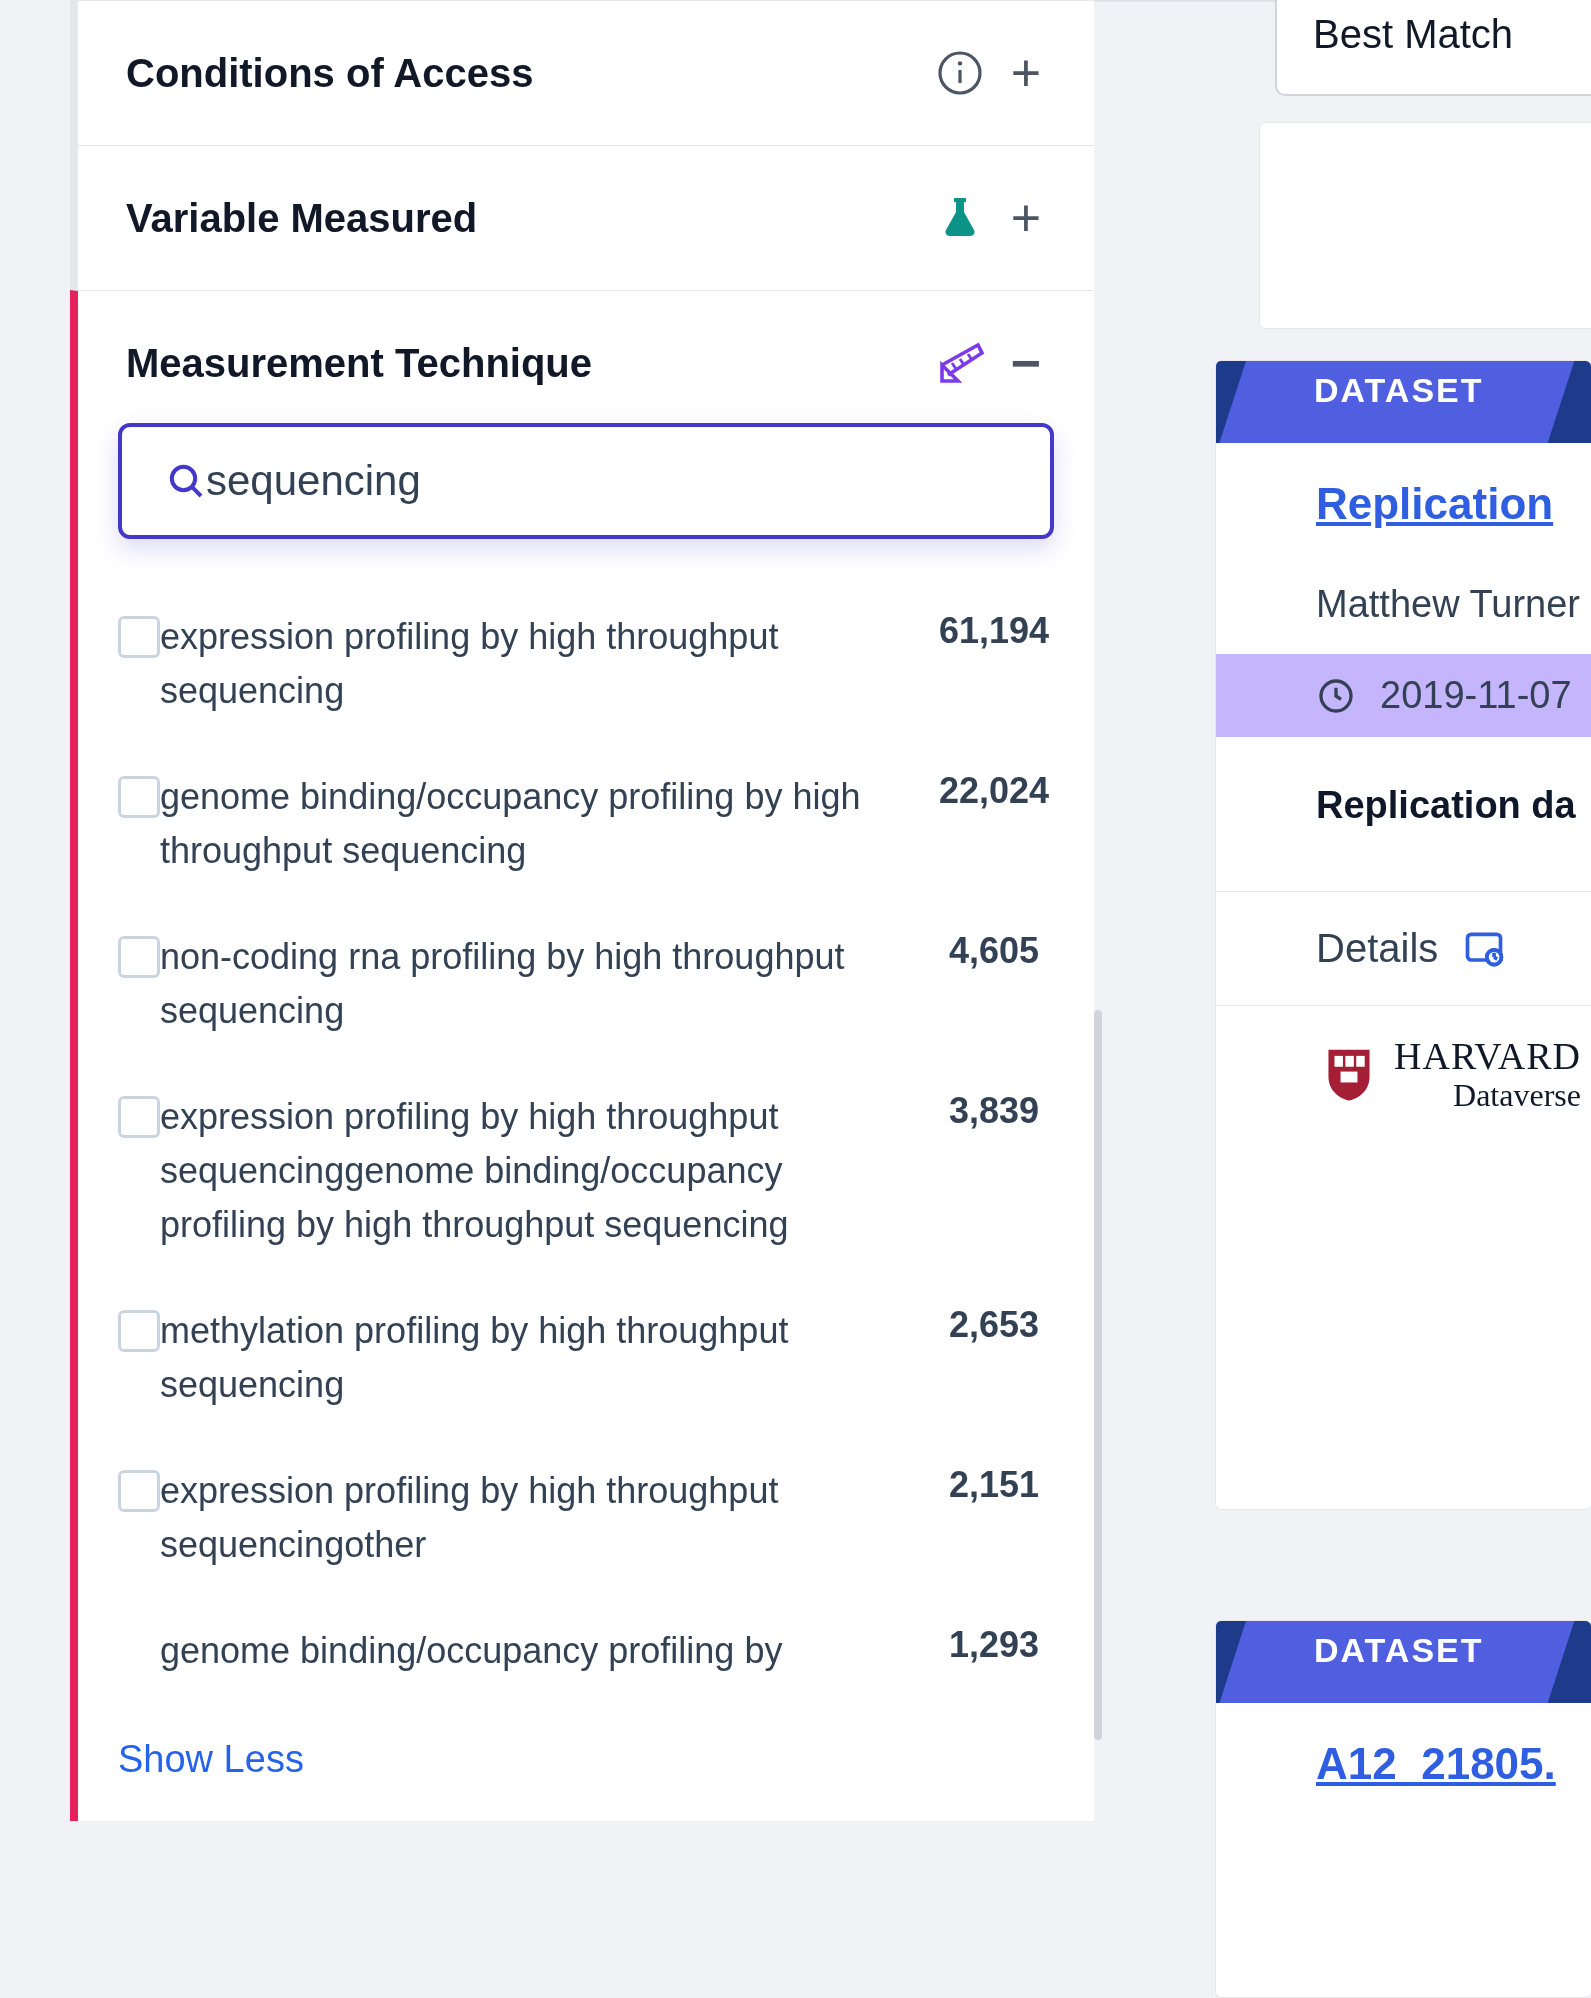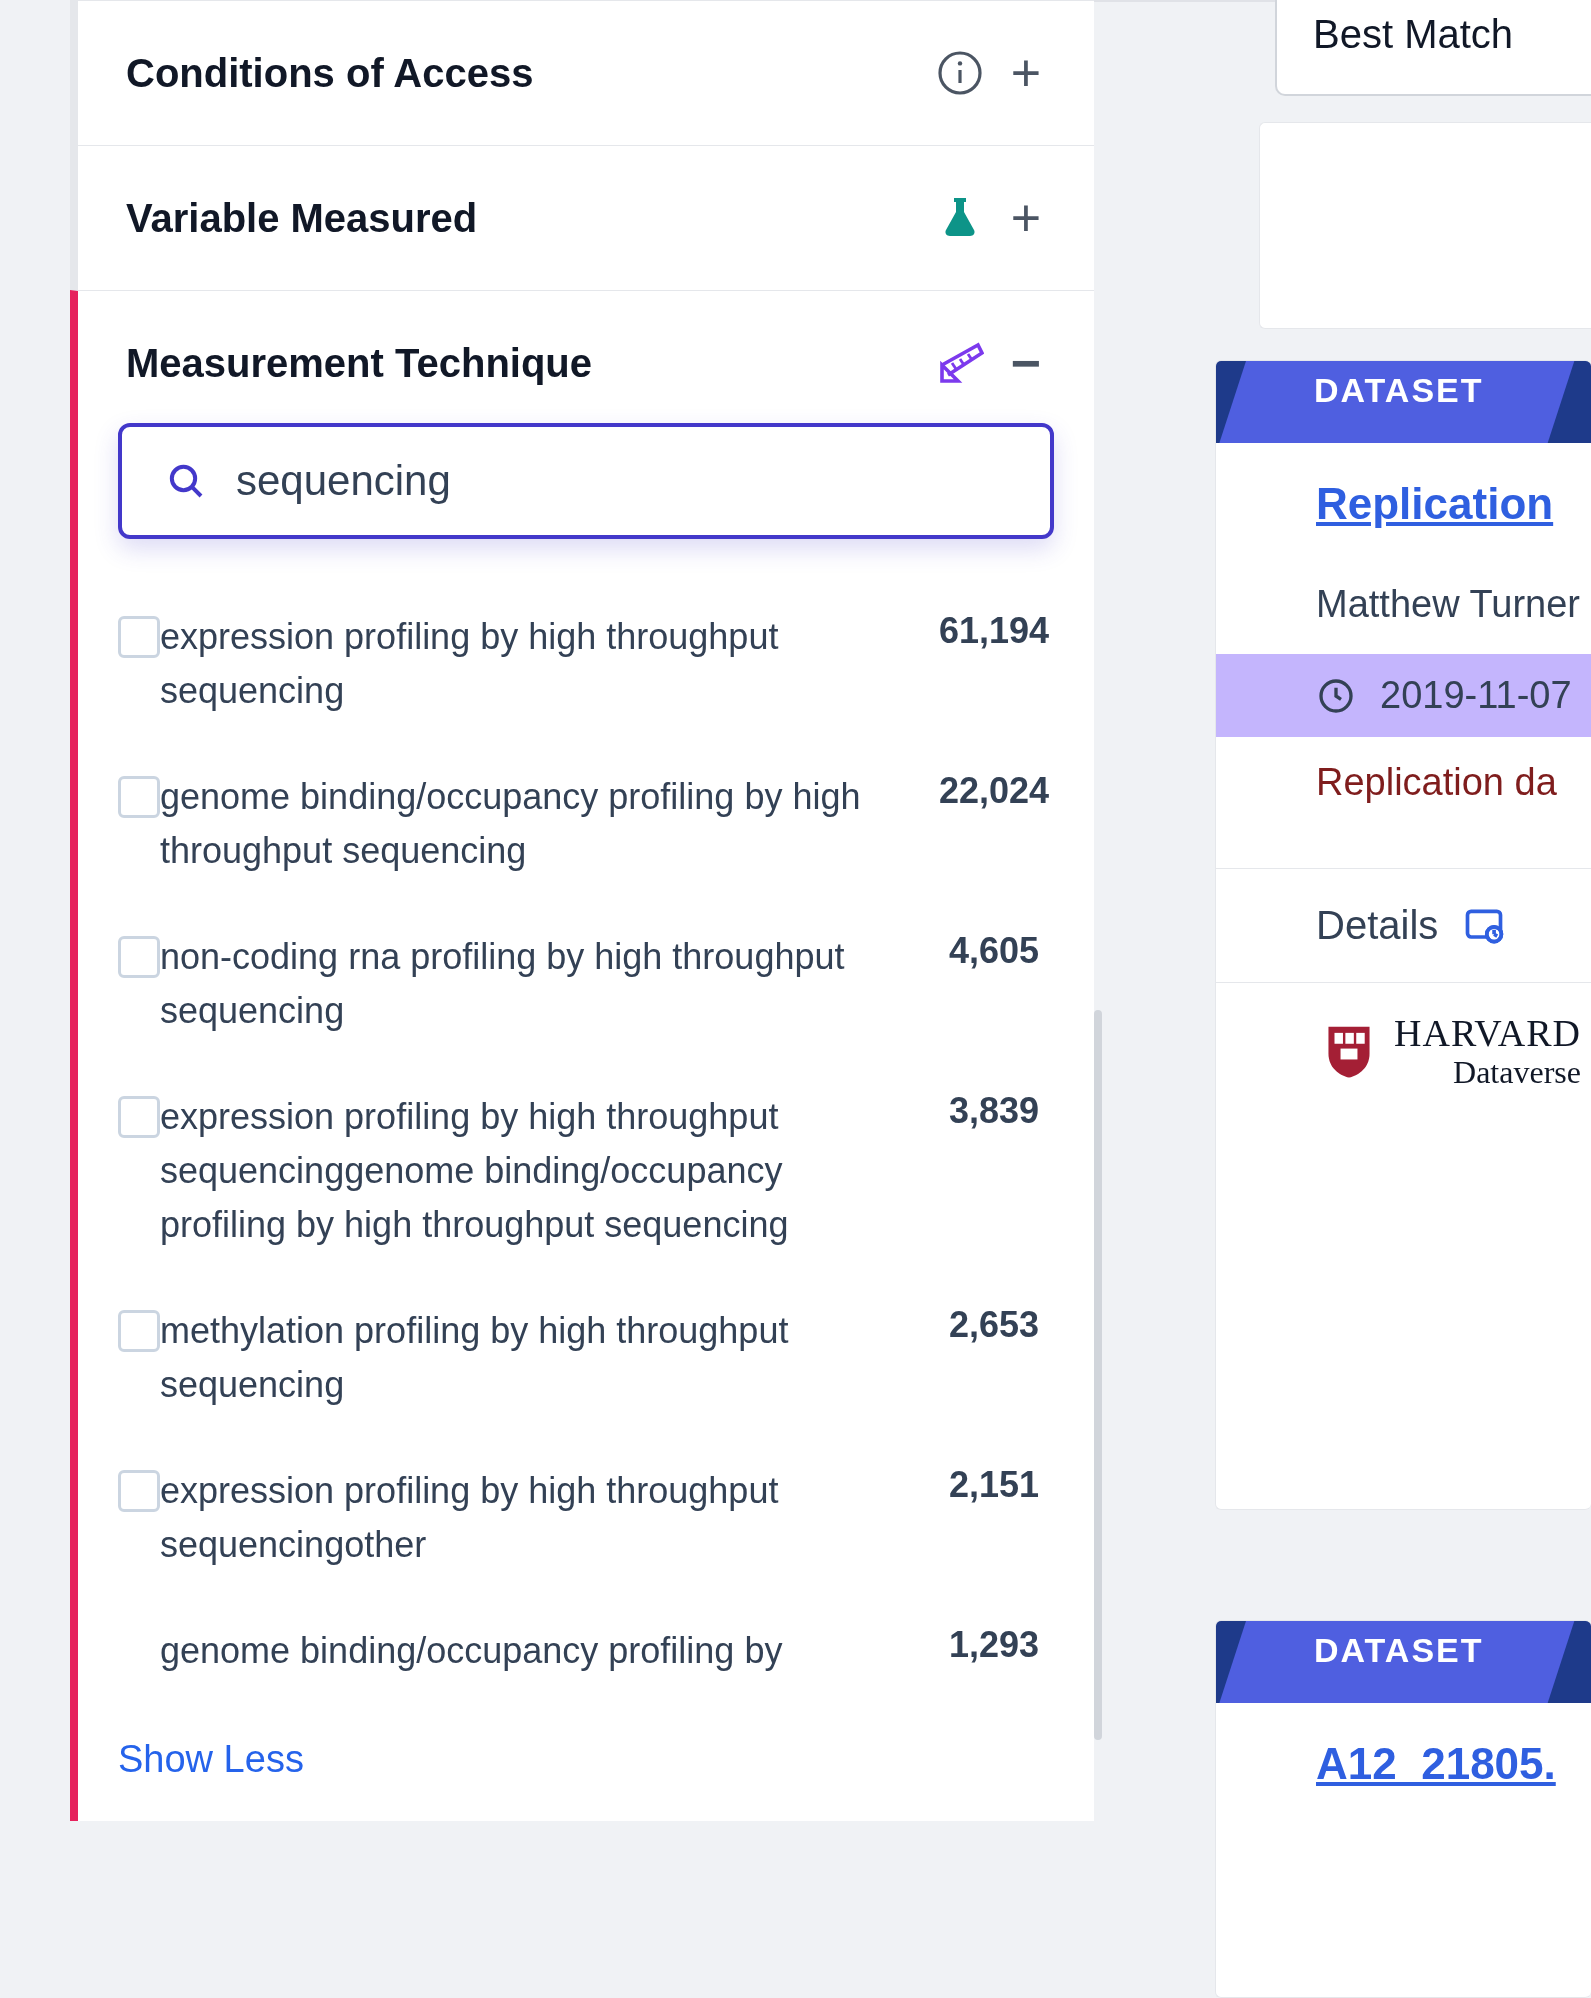--- a/index.html
+++ b/index.html
@@ -59,21 +59,20 @@
   .filter-body {
     padding: 0 40px 0 40px;
   }
 
   .search-wrap {
     margin: 0 0 45px 0;
   }
   .search-box {
     display: flex;
     align-items: center;
-    gap: 30px;
     border: 4px solid #4338ca;
     border-radius: 12px;
     padding: 30px 44px;
     box-shadow: 0 10px 24px rgba(67,56,202,.18);
     background: #ffffff;
   }
   .search-box svg { width: 40px; height: 40px; display: block; flex: 0 0 auto; }
   .search-input {
     border: none;
     outline: none;
@@ -237,23 +236,24 @@
     margin-left: -100px;
     display: flex;
     align-items: center;
     gap: 24px;
     font-size: 38px;
     color: #334155;
   }
   .meta-row svg { width: 40px; height: 40px; display:block; }
   .desc {
     font-size: 38px;
-    color: #7f1d1d;
-    margin-top: 24px;
+    color: #0f172a;
+    margin-top: 47px;
     white-space: nowrap;
+    font-weight: bold;
   }
   .details-row {
     margin-top: 64px;
     border-top: 1px solid #e5e7eb;
     padding: 34px 0 34px 100px;
     margin-left: -100px;
     font-size: 40px;
     color: #334155;
     display: flex;
     align-items: flex-end;

